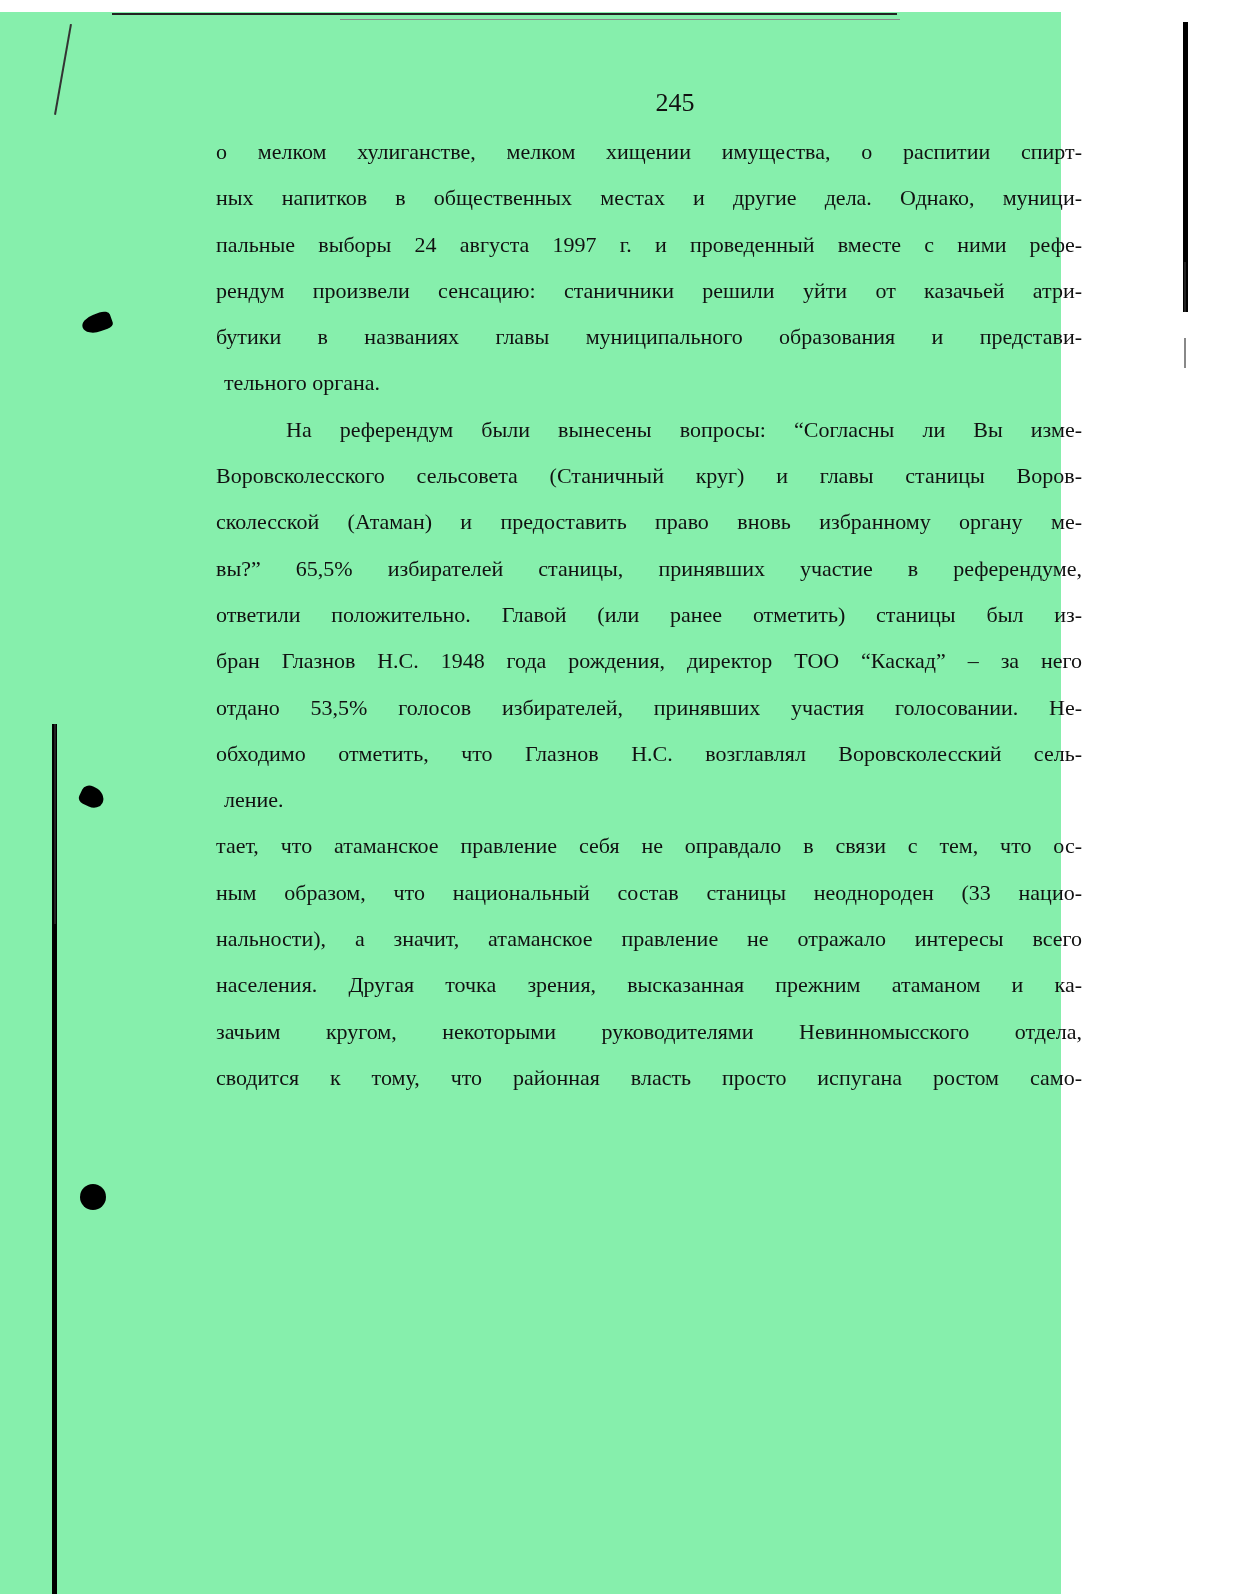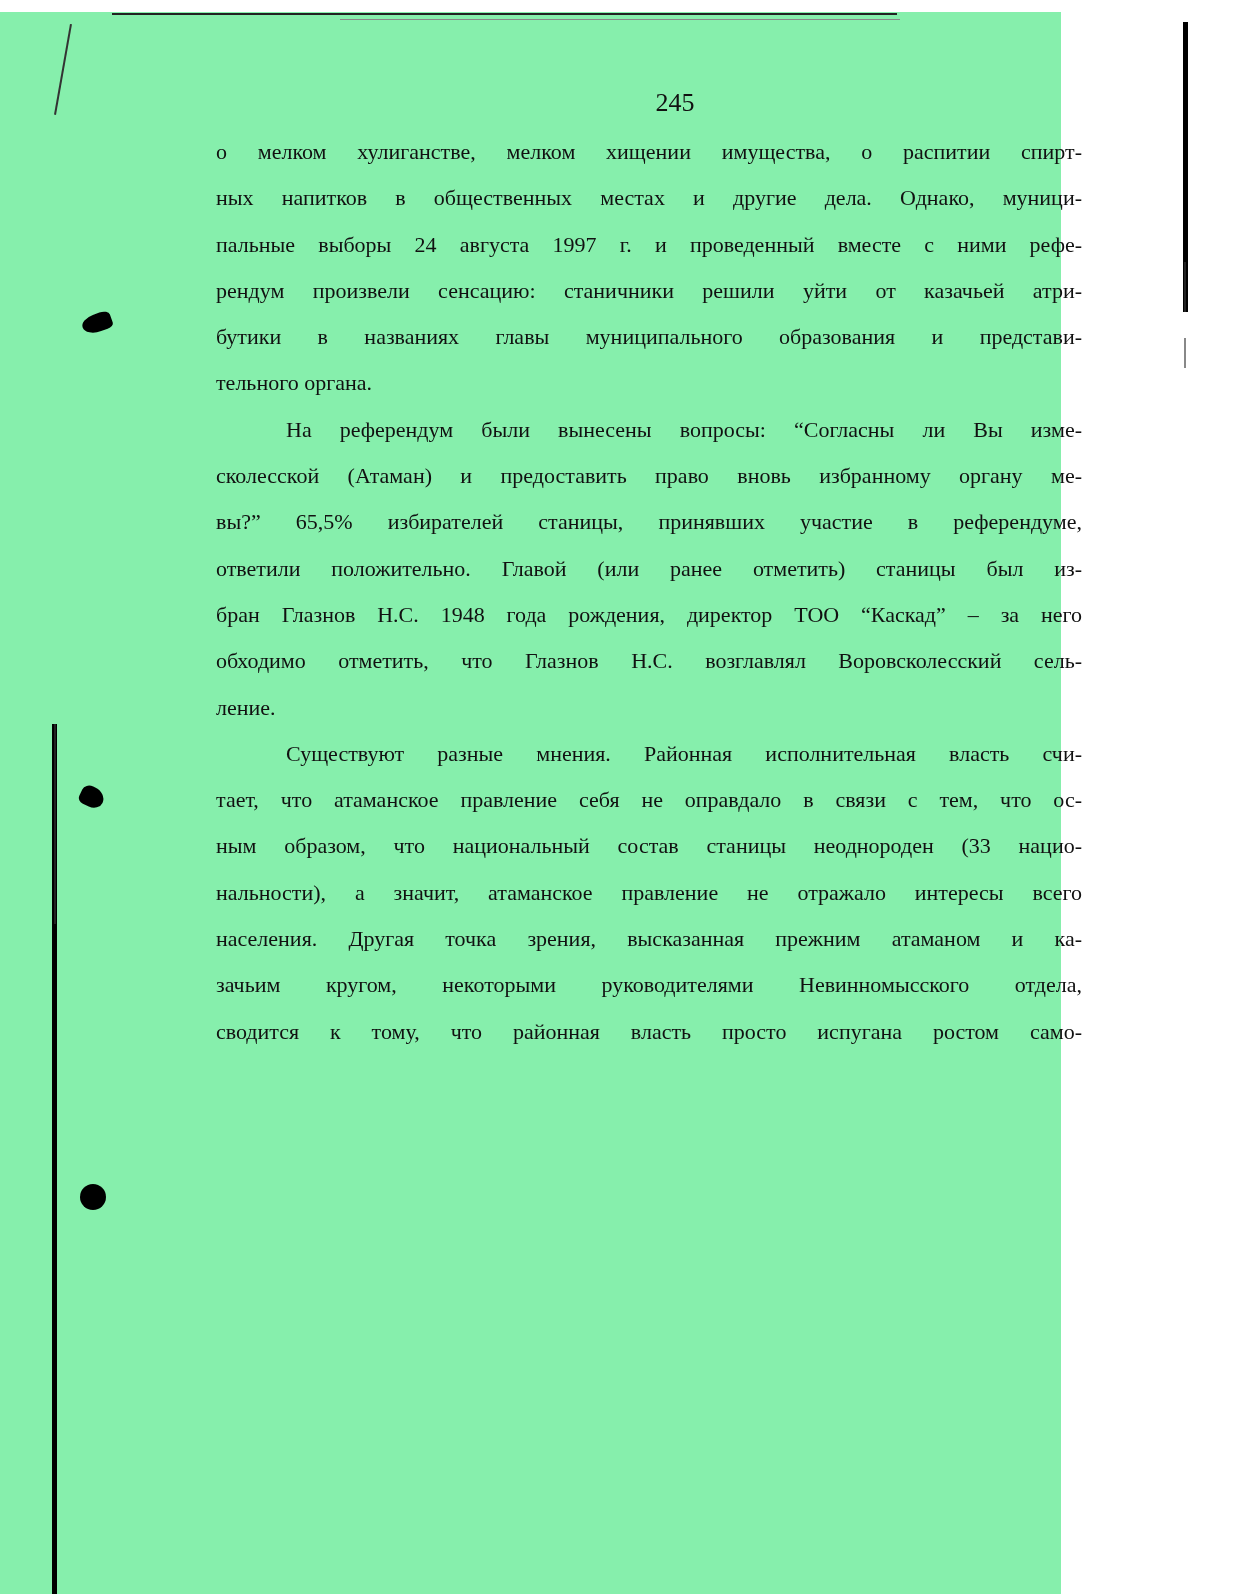--- a/index.html
+++ b/index.html
@@ -27,21 +27,21 @@
       font-family: "Liberation Serif", "DejaVu Serif", serif; font-size: 26px; color: #111;
     }
     .body-text {
       position: absolute; left: 216px; top: 117px; width: 866px;
       font-family: "Liberation Serif", "DejaVu Serif", serif;
       font-size: 22px; line-height: 46.3px; color: #111;
       text-align: justify;
     }
     .para { margin: 0; }
     .line { display: block; text-align: justify; text-align-last: justify; white-space: nowrap; }
-    .line.last { text-align-last: left; }
+    .line.last { text-align-last: left; margin-left: 8px; }
   </style>
 </head>
 <body>
 
 <div class="page">
   <div class="top-rule"></div>
   <div class="top-rule-2"></div>
   <div class="diag-stroke"></div>
   <div class="right-bar"></div>
   <div class="right-bar-thin"></div>
@@ -59,29 +59,30 @@
     <div class="para">
       <span class="line">о мелком хулиганстве, мелком хищении имущества, о распитии спирт-</span>
       <span class="line">ных напитков в общественных местах и другие дела. Однако, муници-</span>
       <span class="line">пальные выборы 24 августа 1997 г. и проведенный вместе с ними рефе-</span>
       <span class="line">рендум произвели сенсацию: станичники решили уйти от казачьей атри-</span>
       <span class="line">бутики в названиях главы муниципального образования и представи-</span>
       <span class="line last">тельного органа.</span>
     </div>
     <div class="para">
       <span class="line" style="padding-left:70px">На референдум были вынесены вопросы: “Согласны ли  Вы изме-</span>
+      <span class="line">Воровсколесского сельсовета (Станичный круг) и главы станицы Воров-</span>
       <span class="line">сколесской (Атаман) и предоставить право вновь избранному органу ме-</span>
       <span class="line">вы?” 65,5% избирателей станицы, принявших участие в референдуме,</span>
       <span class="line">ответили положительно. Главой (или ранее отметить) станицы был из-</span>
       <span class="line">бран Глазнов Н.С. 1948 года рождения, директор ТОО “Каскад” – за него</span>
+      <span class="line">отдано 53,5% голосов избирателей, принявших участия голосовании. Не-</span>
       <span class="line">обходимо отметить, что Глазнов Н.С. возглавлял Воровсколесский сель-</span>
       <span class="line last">ление.</span>
     </div>
     <div class="para">
-      <span class="line" style="padding-left:70px">Существуют разные мнения. Районная исполнительная власть счи-</span>
       <span class="line">тает, что атаманское правление себя не оправдало в связи с тем, что ос-</span>
       <span class="line">ным образом, что национальный состав станицы неоднороден (33 нацио-</span>
       <span class="line">нальности), а значит, атаманское правление не отражало интересы всего</span>
       <span class="line">населения. Другая точка зрения, высказанная прежним атаманом и ка-</span>
       <span class="line">зачьим кругом, некоторыми руководителями Невинномысского отдела,</span>
       <span class="line">сводится к тому, что районная власть просто испугана ростом само-</span>
     </div>
   </div>
 </div>
 

